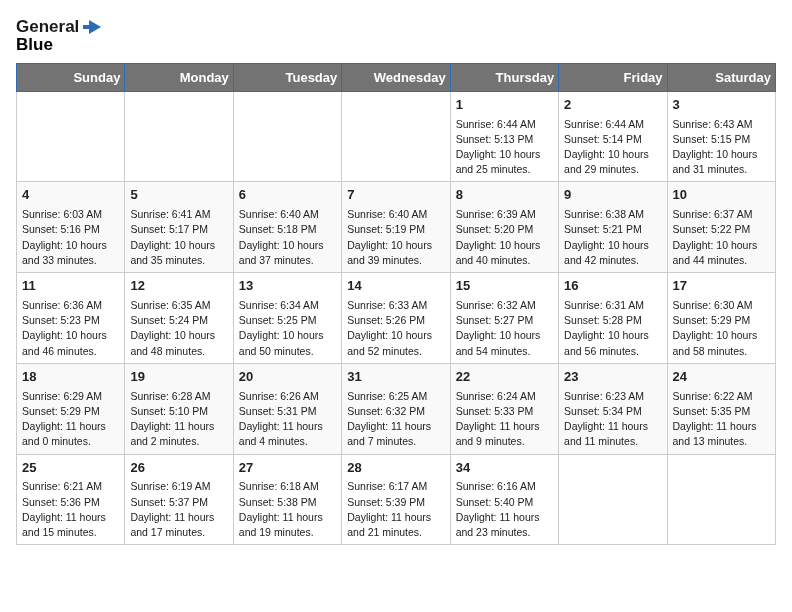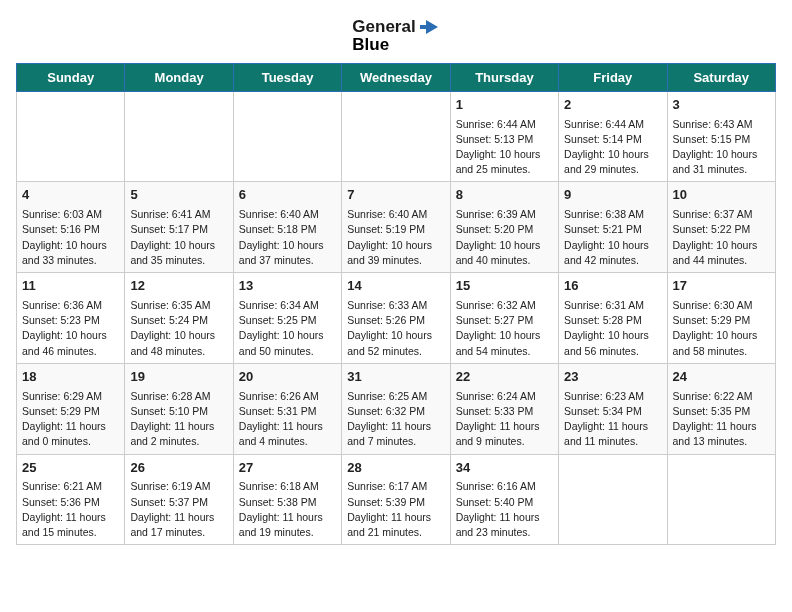--- a/index.html
+++ b/index.html
@@ -5,21 +5,21 @@
     * { box-sizing: border-box; margin: 0; padding: 0; }
     body {
       font-family: Arial, sans-serif;
       background: #fff;
       width: 792px;
       min-height: 612px;
       padding: 16px;
     }
     .header {
       display: flex;
-      justify-content: center;
+      justify-content: flex-start;
       align-items: flex-start;
       margin-bottom: 8px;
     }
     .logo {
       display: flex;
       align-items: center;
       gap: 4px;
     }
     .title-section {
       text-align: right;
@@ -32,26 +32,26 @@
     .calendar-subtitle {
       font-size: 16px;
       color: #333;
     }
     table {
       width: 100%;
       border-collapse: collapse;
       table-layout: fixed;
     }
     th {
-      background: #0f766e;
+      background: #737373;
       color: #fff;
       font-size: 13px;
       font-weight: bold;
       padding: 6px 4px;
-      text-align: center;
+      text-align: right;
       border: 1px solid #2a6db5;
     }
     td {
       border: 1px solid #ccc;
       vertical-align: top;
       padding: 4px 5px;
       height: 90px;
       background: #fff;
       font-size: 10.5px;
       color: #222;

